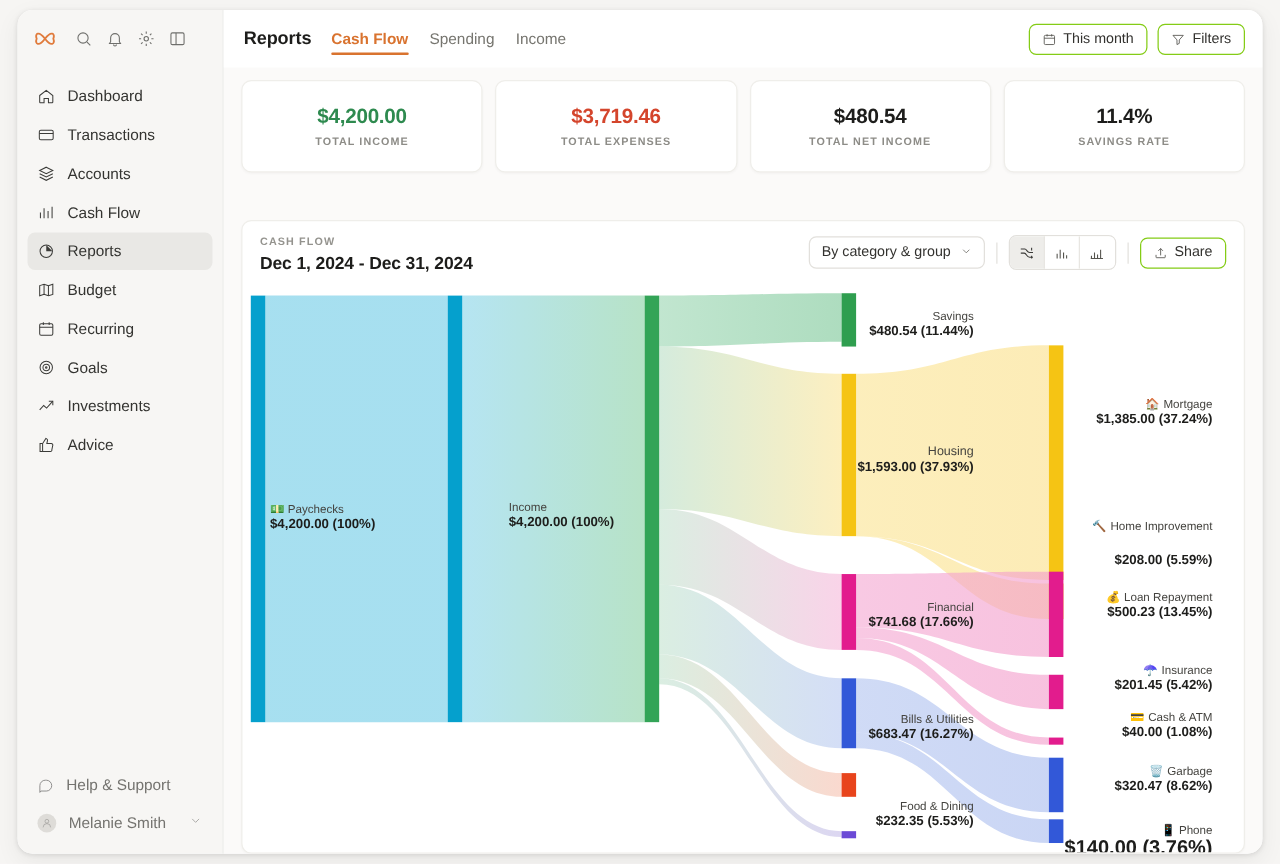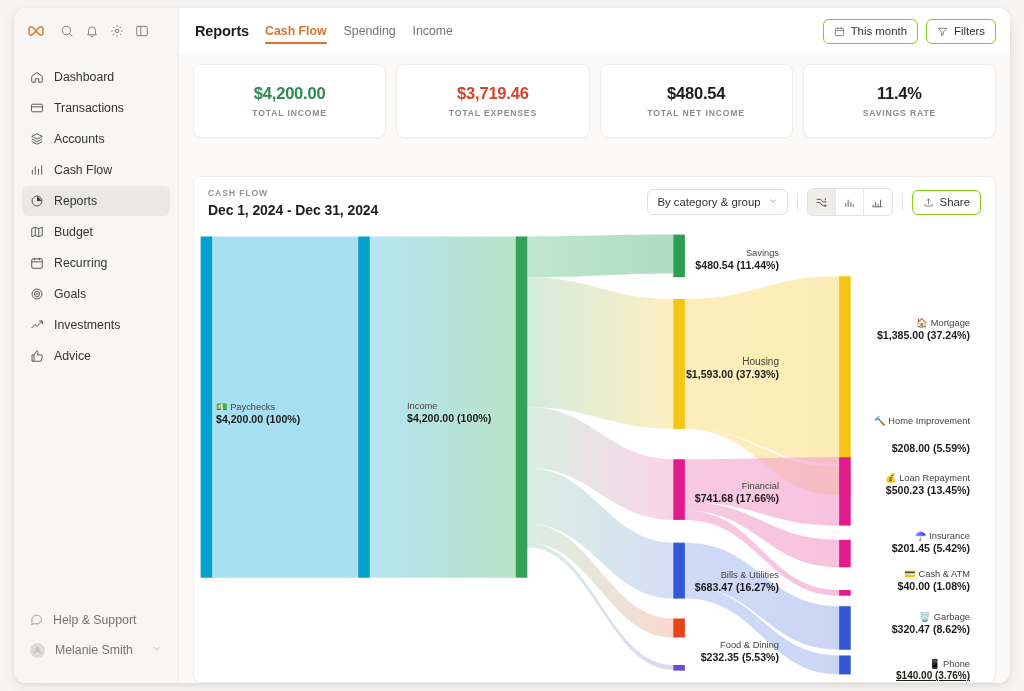--- a/index.html
+++ b/index.html
@@ -41,21 +41,21 @@
     display: flex; align-items: center; gap: 10px;
     height: 30px; padding: 0 8px;
     border-radius: 6px; cursor: pointer;
     font-size: 12.3px; color: #343431;
     margin-bottom: 1px;
   }
   .sb-item.active { background: #e9e8e5; }
   .sb-item svg { width: 14px; height: 14px; flex-shrink:0; stroke:#3b3b38; fill:none; stroke-width:1.4; }
   .sb-bottom { padding: 0 8px 10px 8px; }
   .sb-foot {
-    display: flex; align-items: flex-start; gap: 10px;
+    display: flex; align-items: center; gap: 10px;
     height: 30px; padding: 0 8px; border-radius: 6px;
     font-size: 12.3px; color: #74736f; cursor: pointer;
   }
   .sb-foot svg { width: 13px; height: 13px; stroke:#8a8987; fill:none; stroke-width:1.4; }
   .avatar {
     width: 15px; height: 15px; border-radius: 50%;
     background: #dedcd8; display:flex; align-items:center; justify-content:center;
     flex-shrink: 0;
   }
   .avatar svg { width: 9px; height: 9px; stroke:#9a9996; }
@@ -631,21 +631,21 @@
                 <span>$320.47</span>
                 <span>(8.62%)</span>
               </div>
             </div>
 
             <div style="position:absolute;right:25px;top:431px;text-align:right;">
               <div style="font-size:9.3px;color:#44433f;">
                 <span>📱</span>
                 <span>Phone</span>
               </div>
-              <div style="font-size:10px;font-weight:700;color:#1d1d1b;margin-top:1px;text-decoration:underline;">
+              <div style="font-size:16px;font-weight:700;color:#1d1d1b;margin-top:1px;">
                 <span>$140.00</span>
                 <span>(3.76%)</span>
               </div>
             </div>
 
           </div>
         </div>
       </div>
     </div>
   </div>

